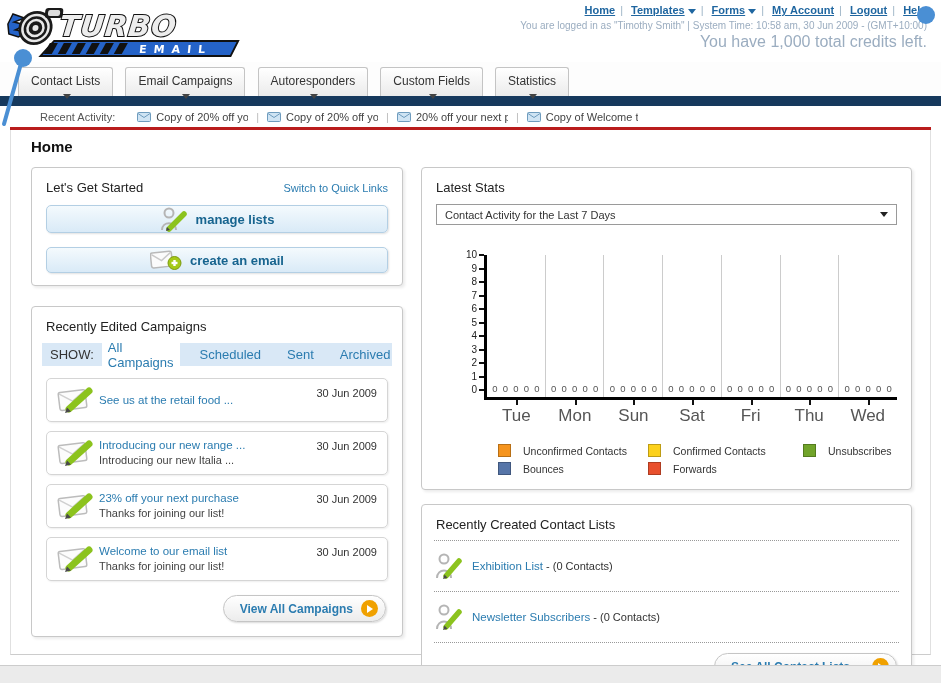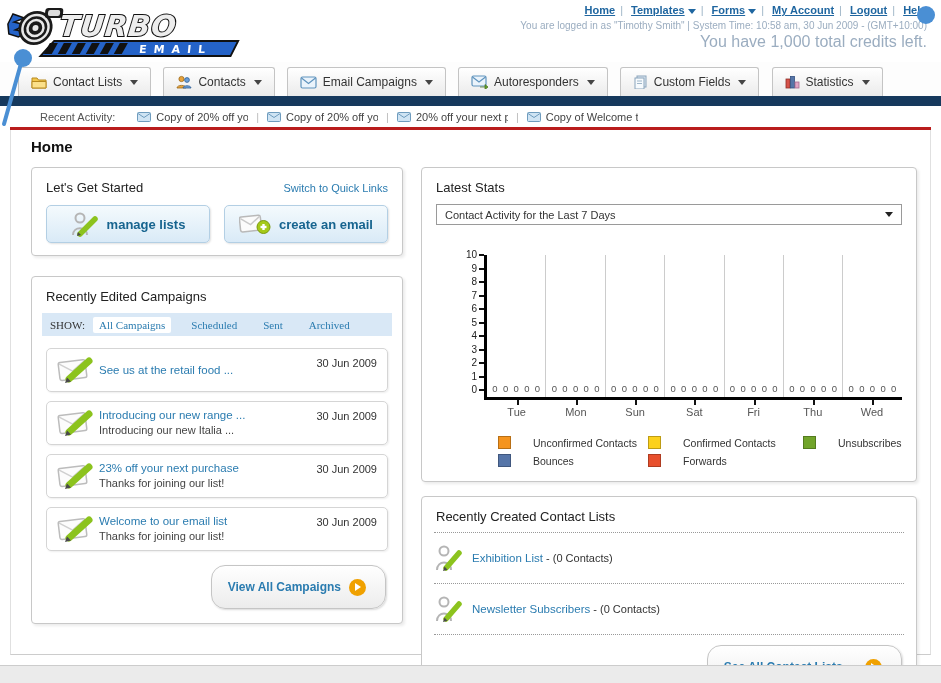--- a/index.html
+++ b/index.html
@@ -21,21 +21,21 @@
   .corner-dot { position:absolute; right:-8px; top:2px; width:18px; height:18px;
     border-radius:50%; background:#4a8fd4; }
 
   
   .pin-annotation { position:absolute; left:0; top:44px; width:40px; height:85px; z-index:30; pointer-events:none; }
 
   
   .tabbar { position:relative; height:34px; padding-left:18px; background:#fdfdfd; white-space:nowrap; }
   .tab { display:inline-flex; align-items:center; gap:6px; height:29px; margin-right:9px; margin-top:5px;
     padding:0 12px; border:1px solid #c4c4c4; border-bottom:none; border-radius:3px 3px 0 0;
-    background:linear-gradient(#ffffff,#ebebeb); font-size:12px; color:#333; cursor:pointer; vertical-align:bottom; }
+    background:linear-gradient(#ffffff,#ebebeb); font-size:12px; color:#333; cursor:pointer; vertical-align:bottom;flex-direction:column; }
   .tab .caret-dark { width:0; height:0; border-left:4px solid transparent; border-right:4px solid transparent;
     border-top:5px solid #444; margin-left:2px; }
   .navybar { height:10px; background:#16395d; }
 
   
   .recent-bar { display:flex; align-items:center; height:25px; padding-left:30px;
     border-bottom:4px solid #b91c1c; margin:0 10px; background:#fff; }
   .recent-label { color:#555; margin-right:22px; }
   .recent-item { display:inline-flex; align-items:center; gap:5px; margin-right:0; cursor:pointer; }
   .recent-item .txt { color:#444; max-width:92px; overflow:hidden; white-space:nowrap; display:inline-block; }
@@ -49,41 +49,41 @@
   .col-left { width:372px; flex:0 0 372px; }
   .col-right { flex:1; margin-left:18px; }
 
   .box { border:1px solid #c8c8c8; border-radius:4px; background:#fff;
     box-shadow:2px 2px 3px rgba(0,0,0,0.08); padding:12px 14px; }
   .box-title { font-size:13px; color:#222; }
 
   
   .gs-head { display:flex; justify-content:space-between; align-items:baseline; margin-bottom:10px; }
   .link { color:#2b7cb0; text-decoration:none; cursor:pointer; }
-  .gs-buttons { display:flex; gap:14px; }
+  .gs-buttons { display:flex; gap:14px;flex-direction:column; }
   .big-btn { flex:1; display:flex; align-items:center; justify-content:center; gap:8px; height:38px;
     border:1px solid #b3cfe4; border-radius:5px; background:linear-gradient(#f4fafd,#d9eaf7);
     box-shadow:1px 1px 2px rgba(0,0,0,0.12); font-size:13px; font-weight:bold; color:#17648f; cursor:pointer; }
 
   
   .campaigns-box { margin-top:20px; padding-bottom:14px; }
   .show-bar { display:flex; align-items:center; background:#d9e8f6; height:23px; margin:9px -4px 12px -4px;
-    padding:0 8px; font-size:11px;font-family:Liberation Serif, serif; }
+    padding:0 8px; font-size:13px; }
   .show-label { color:#333; margin-right:8px; }
   .filter { color:#2b7cb0; margin-right:14px; cursor:pointer; padding:2px 6px; }
   .filter.selected { background:#fff; border-radius:2px; color:#2b7cb0; }
   .camp-row { display:flex; align-items:center; border:1px solid #d5d5d5; border-radius:5px;
     box-shadow:1px 1px 2px rgba(0,0,0,0.07); padding:5px 10px; margin-bottom:9px; min-height:44px; cursor:pointer; }
   .camp-icon { flex:0 0 42px; }
   .camp-text { flex:1; line-height:15px; }
   .camp-title { color:#2b7cb0; font-size:11.5px; cursor:pointer; }
   .camp-sub { color:#444; }
   .camp-date { color:#333; align-self:flex-start; margin-top:3px; }
   .view-all-row { text-align:right; margin-top:14px; padding-right:2px; }
-  .pill-btn { display:inline-flex; align-items:center; gap:8px; height:44px; padding:0 19px 0 16px;
+  .pill-btn { display:inline-flex; align-items:center; gap:8px; height:27px; padding:0 7px 0 16px;
     border:1px solid #c5c5c5; border-radius:14px; background:linear-gradient(#ffffff,#ececec);
     box-shadow:1px 1px 2px rgba(0,0,0,0.15); font-size:12px; font-weight:bold; color:#2b7cb0; cursor:pointer; }
   .orange-circle { width:17px; height:17px; border-radius:50%; background:#f0a100; position:relative; }
   .orange-circle::after { content:""; position:absolute; left:6px; top:4.5px; width:0; height:0;
     border-left:6px solid #fff; border-top:4px solid transparent; border-bottom:4px solid transparent; }
 
   
   .stats-box { padding-bottom:10px; }
   .dropdown { display:flex; align-items:center; justify-content:space-between; border:1px solid #9a9a9a;
     background:#fff; height:21px; margin-top:9px; padding:0 8px; font-size:11px; color:#333; cursor:pointer; }
@@ -95,24 +95,24 @@
     height:145px; position:relative; }
   .ytick { display:flex; align-items:center; justify-content:flex-end; height:10px; line-height:10px;
     font-size:10px; color:#222; transform:translateY(-5px); }
   .ytick .ymark { display:inline-block; width:5px; height:2px; background:#111; margin-left:2px; }
   .plot { flex:1; height:145px; border-left:3px solid #000; border-bottom:3px solid #000; display:flex; }
   .day-group { flex:1; position:relative; border-right:1px solid #ccc; display:flex; align-items:flex-end; }
   .day-group:last-child { border-right:none; }
   .zeros { width:100%; display:flex; justify-content:space-evenly; padding-bottom:3px;
     font-size:9.5px; color:#555; }
   .x-axis { display:flex; margin-left:29px; }
-  .xlab { flex:1; text-align:center; font-size:11px; color:#555; position:relative; padding-top:6px; }
+  .xlab { flex:1; text-align:center; font-size:17px; color:#555; position:relative; padding-top:6px; }
   .xlab .xtick { position:absolute; top:0; left:50%; width:2px; height:5px; background:#111; }
   .legend { display:grid; grid-template-columns:150px 155px auto; row-gap:5px; margin:18px 0 4px 40px; }
-  .legend-item { display:flex; align-items:center; gap:22px; font-size:10.5px; color:#333; }
+  .legend-item { display:flex; align-items:center; gap:12px; font-size:10.5px; color:#333; }
   .legend-item .swatch { width:13px; height:13px; border:1px solid rgba(0,0,0,0.25); flex:0 0 13px; }
 
   
   .cl-box { margin-top:14px; padding-bottom:12px; }
   .dotted { border-bottom:1px dotted #999; margin:8px -2px; }
   .cl-row { display:flex; align-items:center; gap:10px; min-height:34px; padding:2px 0; }
   .cl-name { color:#2b7cb0; font-size:11.5px; cursor:pointer; }
   .cl-suffix { color:#333; }
   .cl-btn-row { text-align:right; margin-top:10px; }
   .cl-btn-row .pill-btn { gap:22px; }
@@ -175,30 +175,20 @@
     <circle cx="23" cy="14" r="9" fill="#4a8fd4"></circle>
   </svg>
 
   <div class="tabbar">
     <div class="tab">
       <svg width="16" height="14" viewBox="0 0 16 14">
         <path d="M1,3 L6,3 L7.5,5 L15,5 L15,13 L1,13 Z" fill="#f3c64b" stroke="#b88a1f" stroke-width="1"></path>
         <path d="M1,6.5 L15,6.5 L15,13 L1,13 Z" fill="#fbe08a" stroke="#b88a1f" stroke-width="1"></path>
       </svg>
       <span>Contact Lists</span>
-      <span class="caret-dark"></span>
-    </div>
-    <div class="tab">
-      <svg width="16" height="14" viewBox="0 0 16 14">
-        <circle cx="5.5" cy="4" r="2.6" fill="#e8a33d" stroke="#9a6a1a" stroke-width="0.8"></circle>
-        <path d="M1,13 C1,9.5 10,9.5 10,13 Z" fill="#e8a33d" stroke="#9a6a1a" stroke-width="0.8"></path>
-        <circle cx="11" cy="5" r="2.4" fill="#6c9fd8" stroke="#2d5e94" stroke-width="0.8"></circle>
-        <path d="M7,13 C7,10 15,10 15,13 Z" fill="#6c9fd8" stroke="#2d5e94" stroke-width="0.8"></path>
-      </svg>
-      <span>Contacts</span>
       <span class="caret-dark"></span>
     </div>
     <div class="tab">
       <svg width="17" height="13" viewBox="0 0 17 13">
         <rect x="1" y="1" width="15" height="11" rx="1.5" fill="#eaf3fb" stroke="#5f93bd" stroke-width="1.2"></rect>
         <path d="M1.5,2 L8.5,7.5 L15.5,2" fill="none" stroke="#5f93bd" stroke-width="1.2"></path>
       </svg>
       <span>Email Campaigns</span>
       <span class="caret-dark"></span>
     </div>

